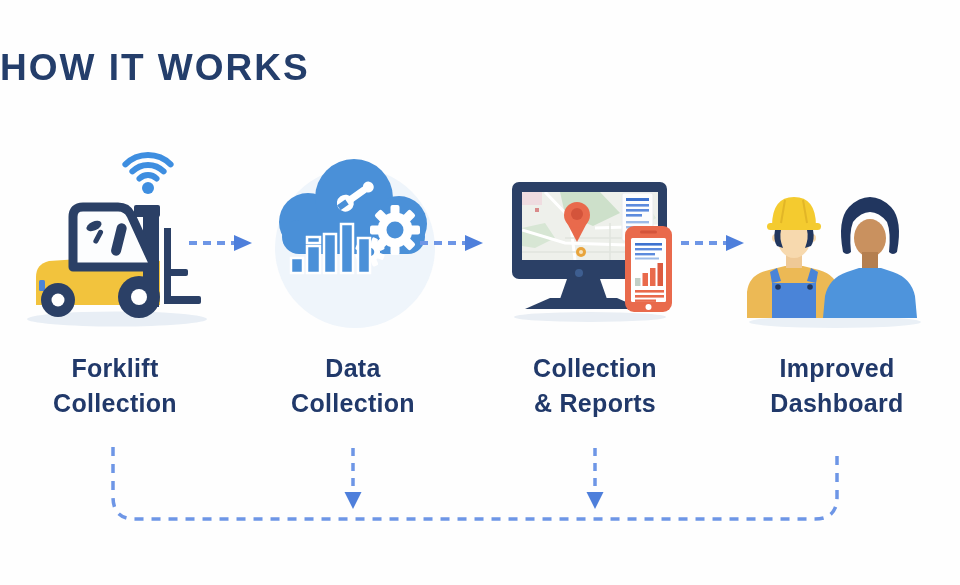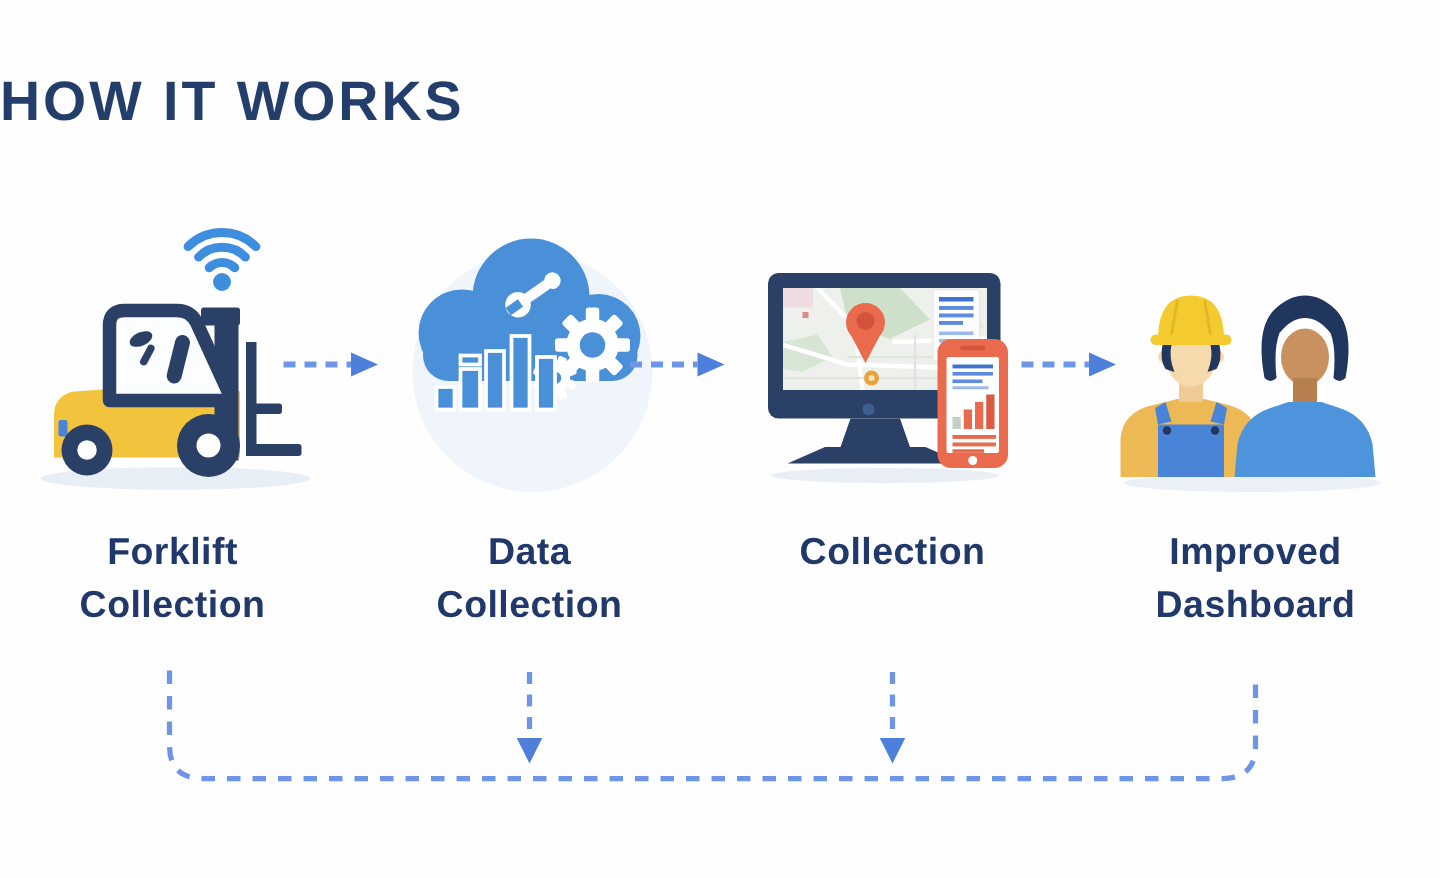--- a/index.html
+++ b/index.html
@@ -225,20 +225,21 @@
   <div class="label" style="left:5px">
     <div>Forklift</div>
     <div>Collection</div>
   </div>
   <div class="label" style="left:243px">
     <div>Data</div>
     <div>Collection</div>
   </div>
   <div class="label" style="left:485px">
     <div>Collection</div>
+    <div>&amp; Reports</div>
   </div>
   <div class="label" style="left:727px">
     <div>Improved</div>
     <div>Dashboard</div>
   </div>
 
   <svg class="arrow" style="left:186px;top:232px" width="72" height="22" viewBox="0 0 72 22">
     <line x1="3" y1="11" x2="48" y2="11" stroke="#6e96e6" stroke-width="4" stroke-dasharray="8 6"></line>
     <polygon points="48,3 48,19 66,11" fill="#4e7fdb"></polygon>
   </svg>

